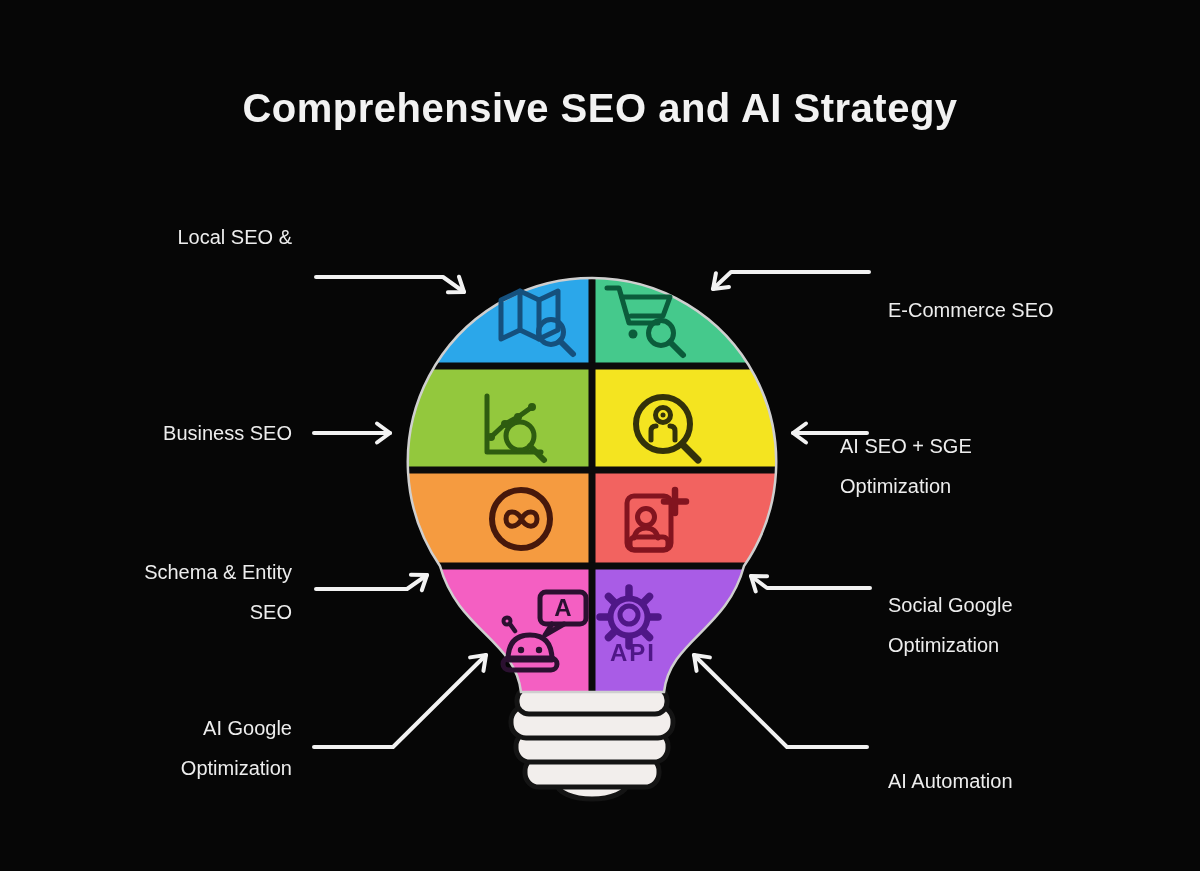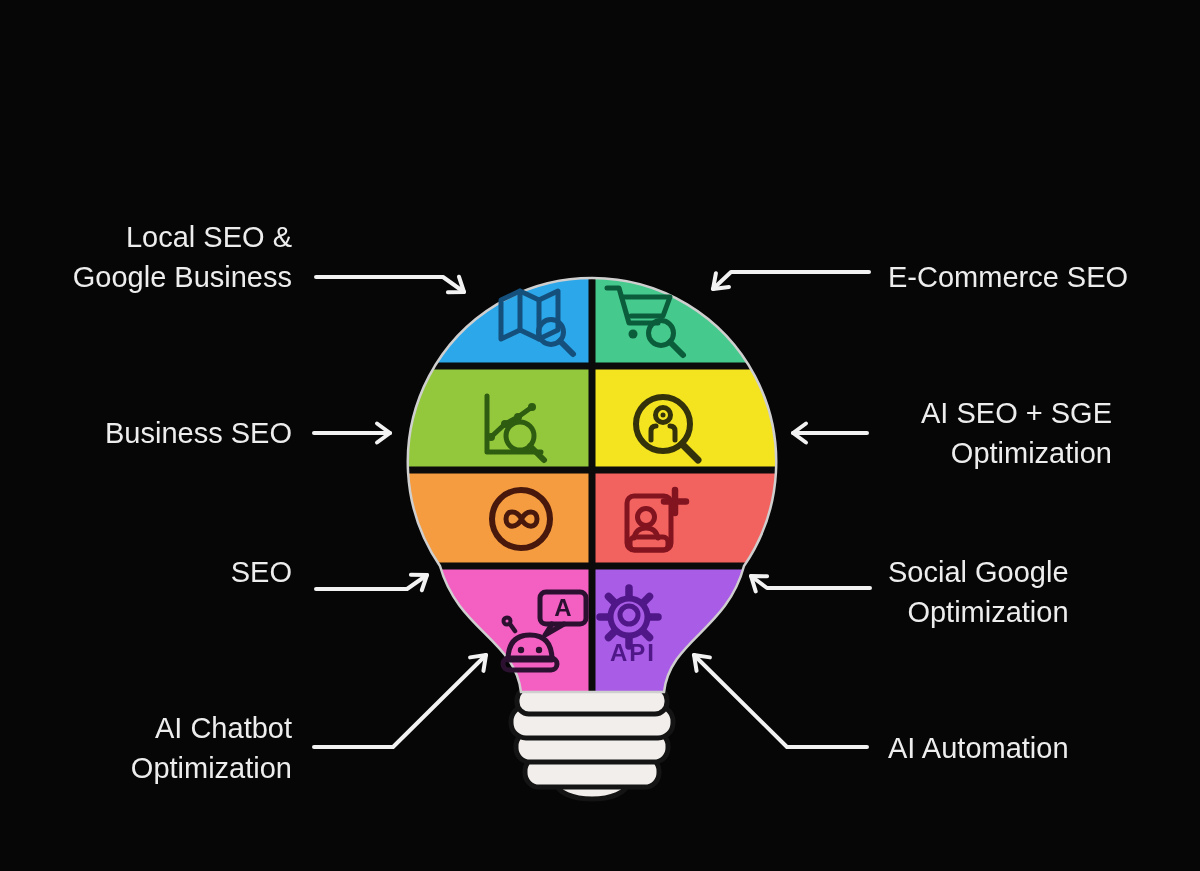--- a/index.html
+++ b/index.html
@@ -19,28 +19,28 @@
     left: 0;
     width: 100%;
     text-align: center;
     font-size: 40px;
     font-weight: 700;
     letter-spacing: 0.5px;
     color: var(--title-text, #f2f2f2);
   }
   .lbl {
     position: absolute;
-    font-size: 29px;
+    font-size: 20px;
     font-weight: 400;
     line-height: 39.5px;
     color: var(--label-text, #ededed);
     white-space: nowrap;
   }
   .lbl.left  { text-align: right; }
-  .lbl.right { text-align: right; }
+  .lbl.right { text-align: left; margin-top: 33px; }
   svg#bulb-svg { position: absolute; inset: 0; }
   .arrow {
     stroke: var(--arrow, #f2f2f2);
     stroke-width: 4;
     fill: none;
     stroke-linecap: round;
     stroke-linejoin: round;
   }
   .divider { stroke: var(--segment-divider, #0b0b0b); stroke-width: 7; fill: none; }
   .outline { stroke: var(--bulb-outline, #cfcfcf); stroke-width: 2.5; fill: none; }
@@ -50,40 +50,41 @@
     stroke-width: 5;
   }
   .icon { fill: none; stroke-linecap: round; stroke-linejoin: round; }
   .icon-txt { font-family: "Liberation Sans", sans-serif; font-weight: 700; stroke: none; }
 </style>
 </head>
 <body>
 
 <div id="canvas">
 
+  <div class="title">Comprehensive SEO and AI Strategy</div>
 
   <div class="lbl left" style="right:908px; top:218px">
     <div>Local SEO &amp;</div>
-    <div>Google Business</div>
   </div>
   <div class="lbl left" style="right:908px; top:414px">
     <div>Business SEO</div>
   </div>
   <div class="lbl left" style="right:908px; top:553px">
+    <div>Schema &amp; Entity</div>
     <div>SEO</div>
   </div>
   <div class="lbl left" style="right:908px; top:709px">
-    <div>AI Chatbot</div>
+    <div>AI Google</div>
     <div>Optimization</div>
   </div>
 
   <div class="lbl right" style="left:888px; top:258px">
     <div>E-Commerce SEO</div>
   </div>
-  <div class="lbl right" style="left:921px; top:394px">
+  <div class="lbl right" style="left:840px; top:394px">
     <div>AI SEO + SGE</div>
     <div>Optimization</div>
   </div>
   <div class="lbl right" style="left:888px; top:553px">
     <div>Social Google</div>
     <div>Optimization</div>
   </div>
   <div class="lbl right" style="left:888px; top:729px">
     <div>AI Automation</div>
   </div>

